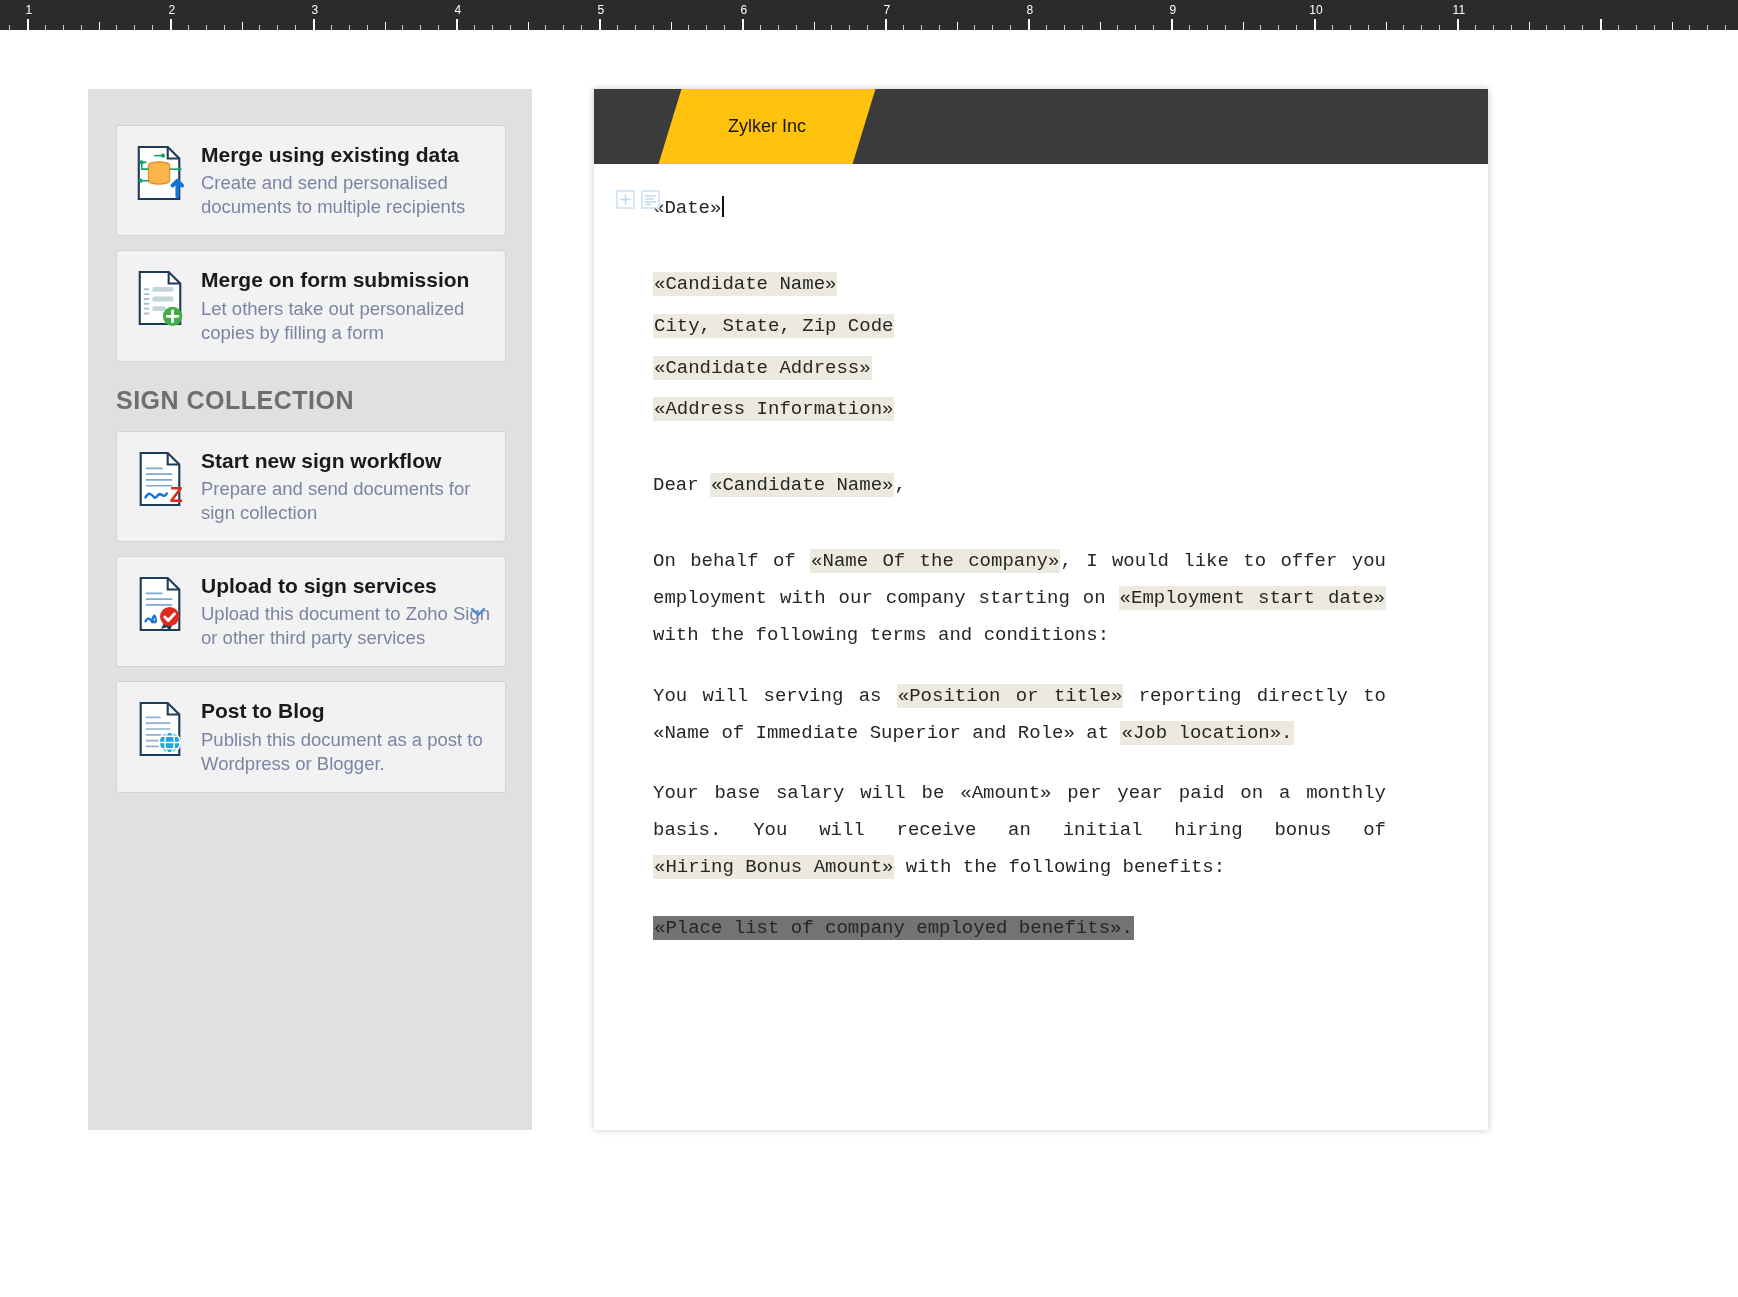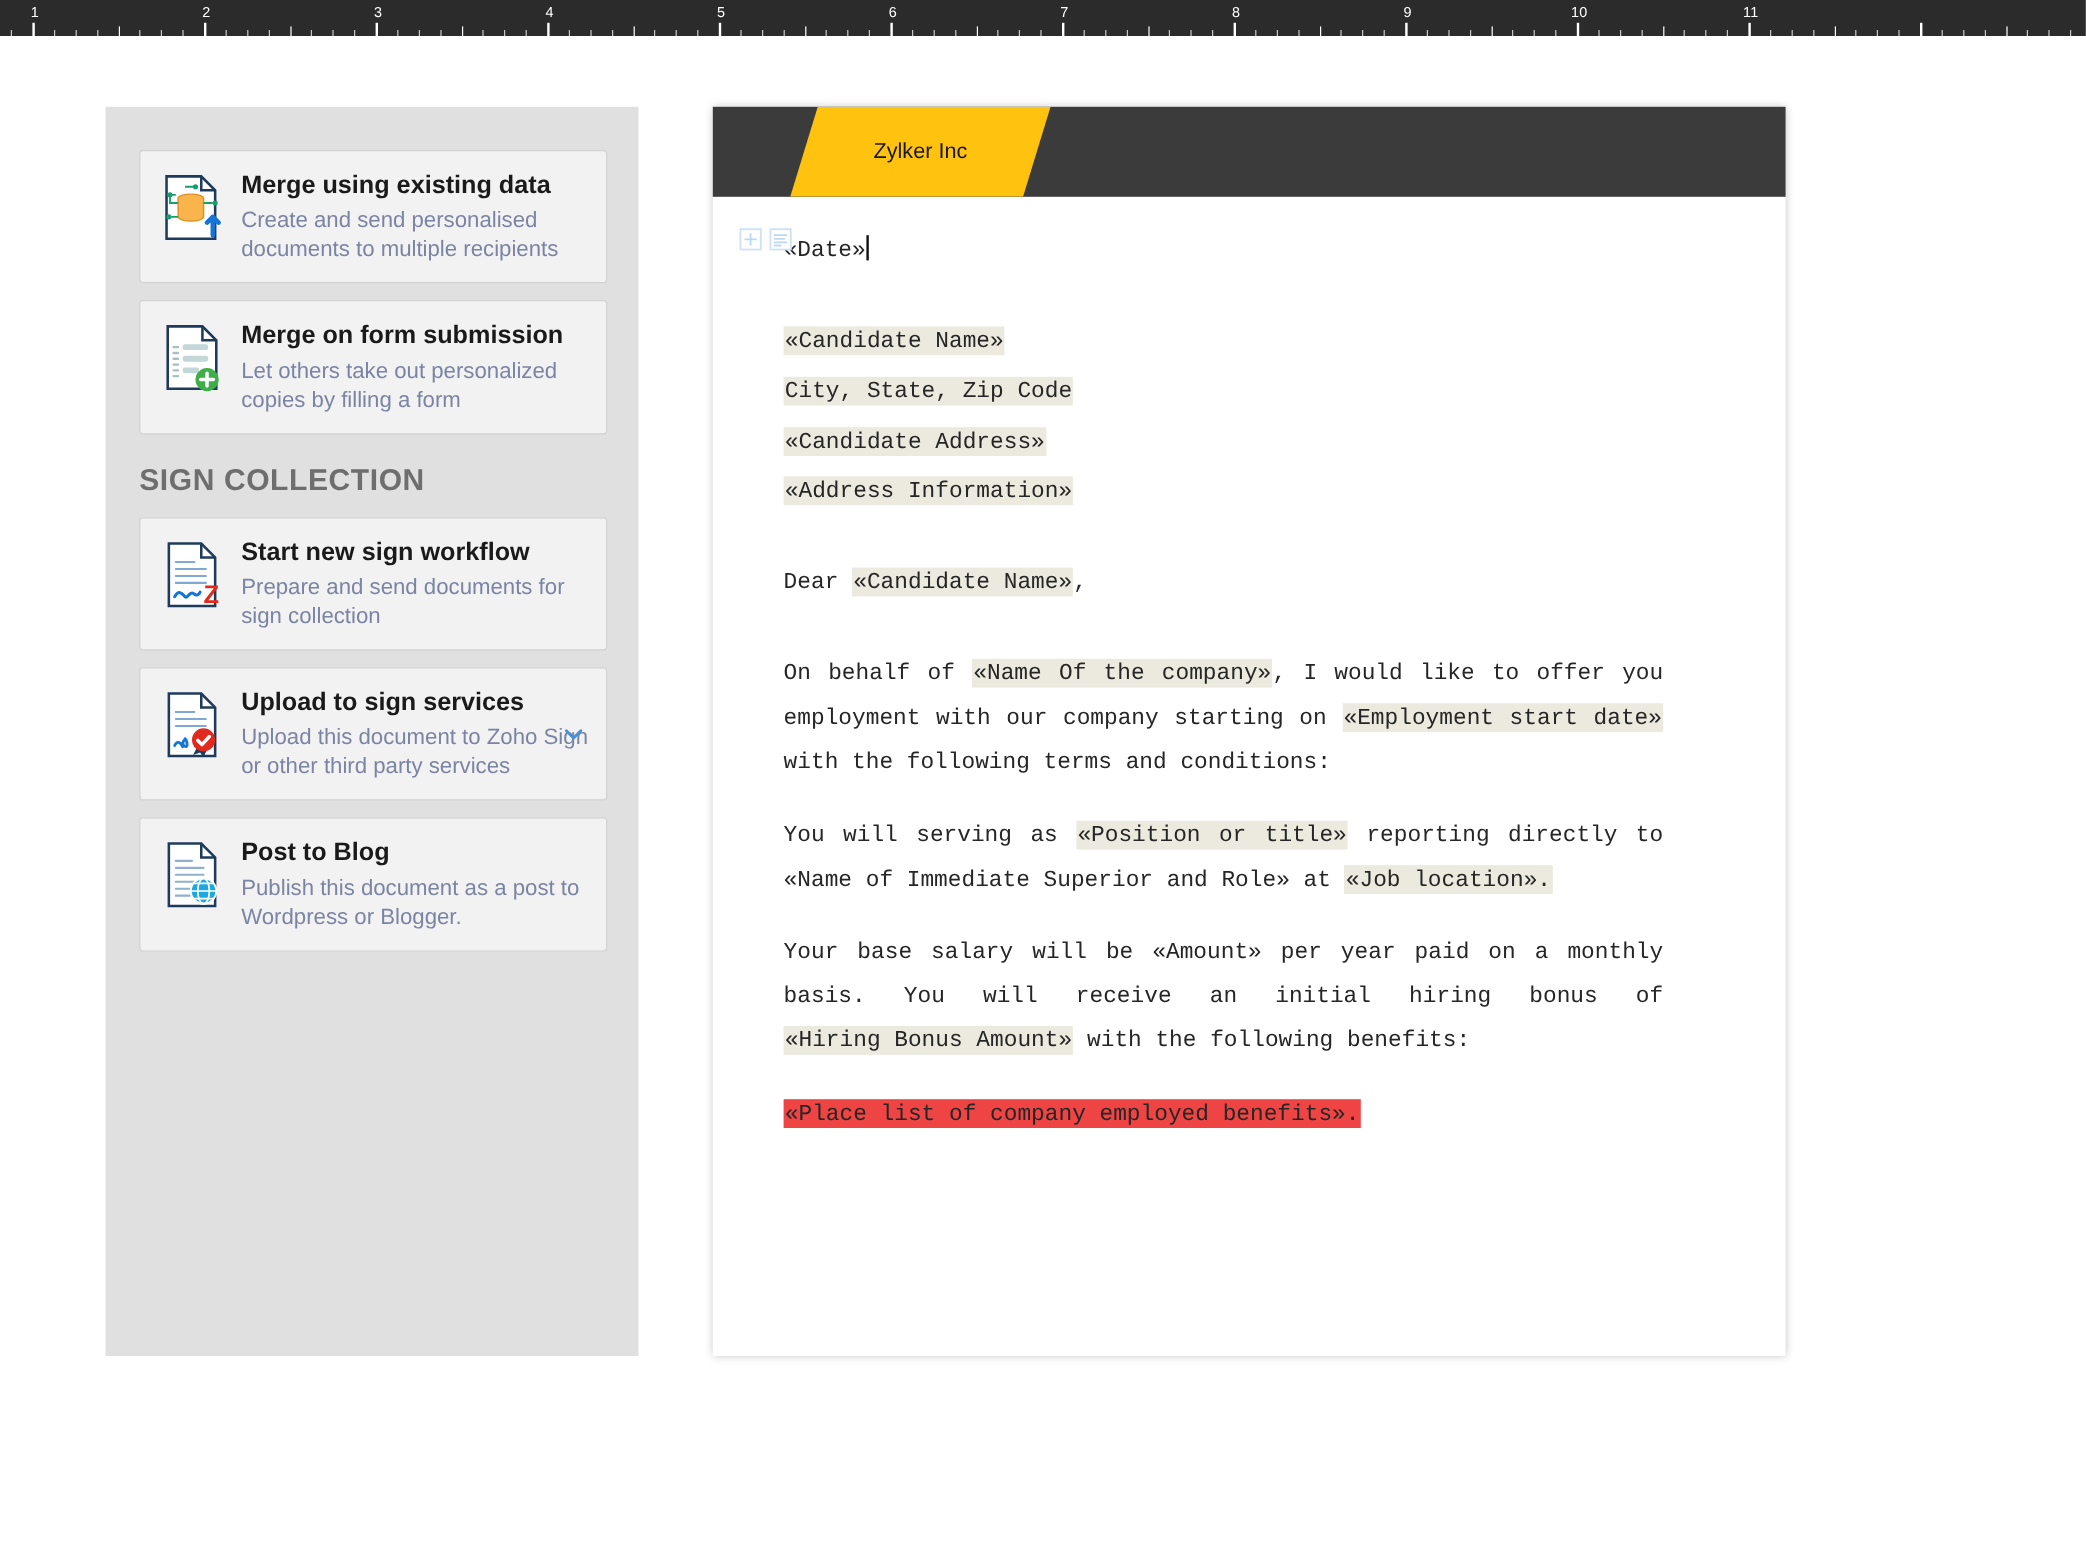--- a/index.html
+++ b/index.html
@@ -425,18 +425,18 @@
           <p class="line"><span class="mf" style="background: rgb(236, 234, 222);">«Candidate Name»</span></p>
           <p class="line"><span class="mf" style="background: rgb(236, 234, 222);">City, State, Zip Code</span></p>
           <p class="line"><span class="mf" style="background: rgb(236, 234, 222);">«Candidate Address»</span></p>
           <p class="line"><span class="mf" style="background: rgb(236, 234, 222);">«Address Information»</span></p>
           <div class="blank"></div>
           <p class="line"><span>Dear </span><span class="mf" style="background: rgb(236, 234, 222);">«Candidate Name»</span><span>,</span></p>
           <div class="blank"></div>
           <p class="para"><span>On behalf of </span><span class="mf" style="background: rgb(236, 234, 222);">«Name Of the company»</span><span>, I would like to offer you employment with our company starting on </span><span class="mf" style="background: rgb(236, 234, 222);">«Employment start date»</span><span> with the following terms and conditions:</span></p>
           <p class="para"><span>You will serving as </span><span class="mf" style="background: rgb(236, 234, 222);">«Position or title»</span><span> reporting directly to «Name of Immediate Superior and Role» at </span><span class="mf" style="background: rgb(236, 234, 222);">«Job location».</span></p>
           <p class="para"><span>Your base salary will be «Amount» per year paid on a monthly basis. You will receive an initial hiring bonus of </span><span class="mf" style="background: rgb(236, 234, 222);">«Hiring Bonus Amount»</span><span> with the following benefits:</span></p>
-          <p class="line"><span class="mf" style="background: #ef4444;">«Place list of company employed benefits».</span></p>
+          <p class="line"><span class="mf" style="background: #737373;">«Place list of company employed benefits».</span></p>
         </div>
     </div>
   </div>
 
 </div>
 
 </body></html>

